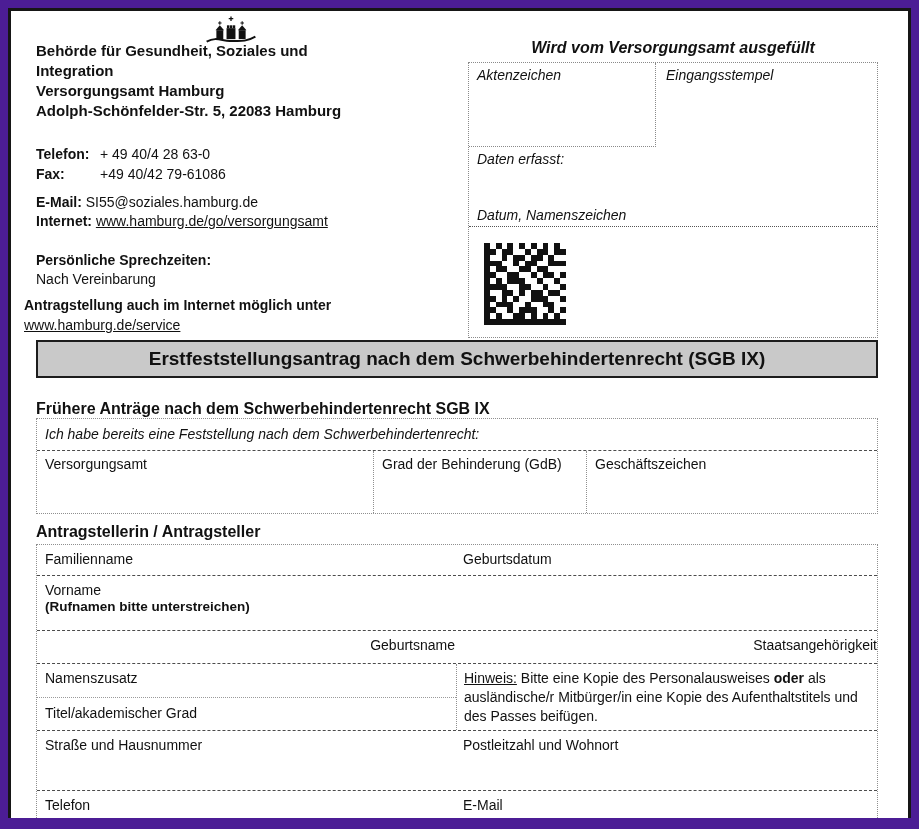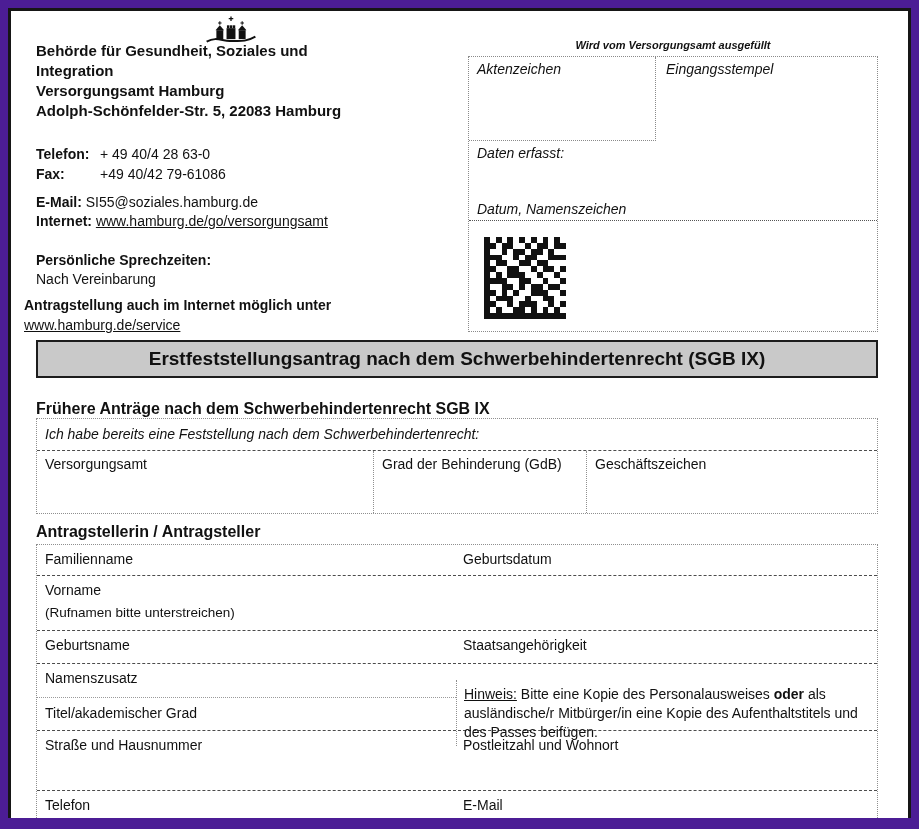--- a/index.html
+++ b/index.html
@@ -27,21 +27,21 @@
   .contact-block .lbl { display:inline-block; width:64px; font-weight:bold; }
   .email-block { position:absolute; left:25px; top:182px; font-size:14px; line-height:19px; }
   .email-block .lbl { font-weight:bold; }
   .hours-block { position:absolute; left:25px; top:240px; font-size:14px; line-height:19px; }
   .hours-block .lbl { font-weight:bold; }
   .online-block { position:absolute; left:13px; top:284px; font-size:14px; line-height:20px; }
   .online-block .note { font-weight:bold; }
   a.doclink, .doclink { color:#111; text-decoration:underline; cursor:pointer; }
   
   .office-panel { position:absolute; left:457px; top:28px; width:410px; }
-  .panel-title { text-align:center; font-weight:bold; font-style:italic; font-size:11px; }
+  .panel-title { text-align:center; font-weight:bold; font-style:italic; font-size:16px; }
   .panel-box { position:relative; margin-top:5px; height:276px; border:1px dotted #8a8a8a; }
   .fileref-cell { position:absolute; left:0; top:0; width:187px; height:84px;
     border-right:1px dotted #8a8a8a; border-bottom:1px dotted #8a8a8a;
     font-style:italic; font-size:14px; padding:4px 8px; }
   .stamp-cell { position:absolute; left:187px; top:0; right:0; height:84px;
     font-style:italic; font-size:14px; padding:4px 10px; }
   .dataerf { position:absolute; left:8px; top:88px; font-style:italic; font-size:14px; }
   .datum-line { position:absolute; left:8px; top:144px; right:0; font-style:italic; font-size:14px; }
   .datum-rule { position:absolute; left:0; right:0; top:163px; border-top:1px dotted #555; }
   .barcode { position:absolute; left:15px; top:180px; width:82px; height:82px;
@@ -66,35 +66,35 @@
   .t1-c3 { flex:1 1 auto; border-left:1px dotted #8f8f8f; }
   .sec2-h { top:512px; }
   .table2 { position:absolute; left:25px; top:533px; width:842px; bottom:0;
     border:1px dotted #8f8f8f; border-bottom:none; }
   .row { display:flex; font-size:14px; }
   .row + .row { border-top:1px dashed #4c4c4c; }
   .lcell { flex:0 0 426px; padding:6px 8px; }
   .rcell { flex:1 1 auto; padding:6px 0; }
   .r1 { height:30px; }
   .r2 { height:55px;flex-direction:column; }
-  .r3 { height:33px; }
+  .r3 { height:33px;text-align:right; }
   .r45 { height:67px; position:relative; padding:0; display:block; }
   .r6 { height:60px; }
   .r7 { height:31px; }
-  .subnote { font-weight:normal; font-size:13.5px; margin-top:7px; }
+  .subnote { font-weight:bold; font-size:13.5px; margin-top:1px; }
   .gender-row { display:flex; align-items:flex-start; gap:36px; padding-top:9px; }
   .gender-opt { display:flex; align-items:center; gap:12px; }
   .cb { width:19px; height:19px; border:2px solid #161616; background:#fff; cursor:pointer; }
   .cb-ghost { position:relative; }
   .cb-ghost::before { content:""; position:absolute; left:2px; top:-7px;
     width:19px; height:19px; border:1px solid #aaa; }
   .r45 .left-stack { position:absolute; left:0; top:0; width:419px; height:100%; }
   .r45 .l-top { height:33px; padding:6px 8px; }
   .r45 .l-bot { height:34px; padding:7px 8px; border-top:1px dotted #9a9a9a; }
-  .hint-cell { position:absolute; left:419px; top:16px; right:0; height:100%;
+  .hint-cell { position:absolute; left:419px; top:0; right:0; height:100%;
     border-left:1px dotted #8f8f8f; padding:5px 8px 4px 7px; line-height:19px; }
   .hint-u { text-decoration:underline; }
   
   .castle { width:52px; height:36px; }
 </style>
 </head>
 <body>
 
 <div class="frame">
   <div class="page">

